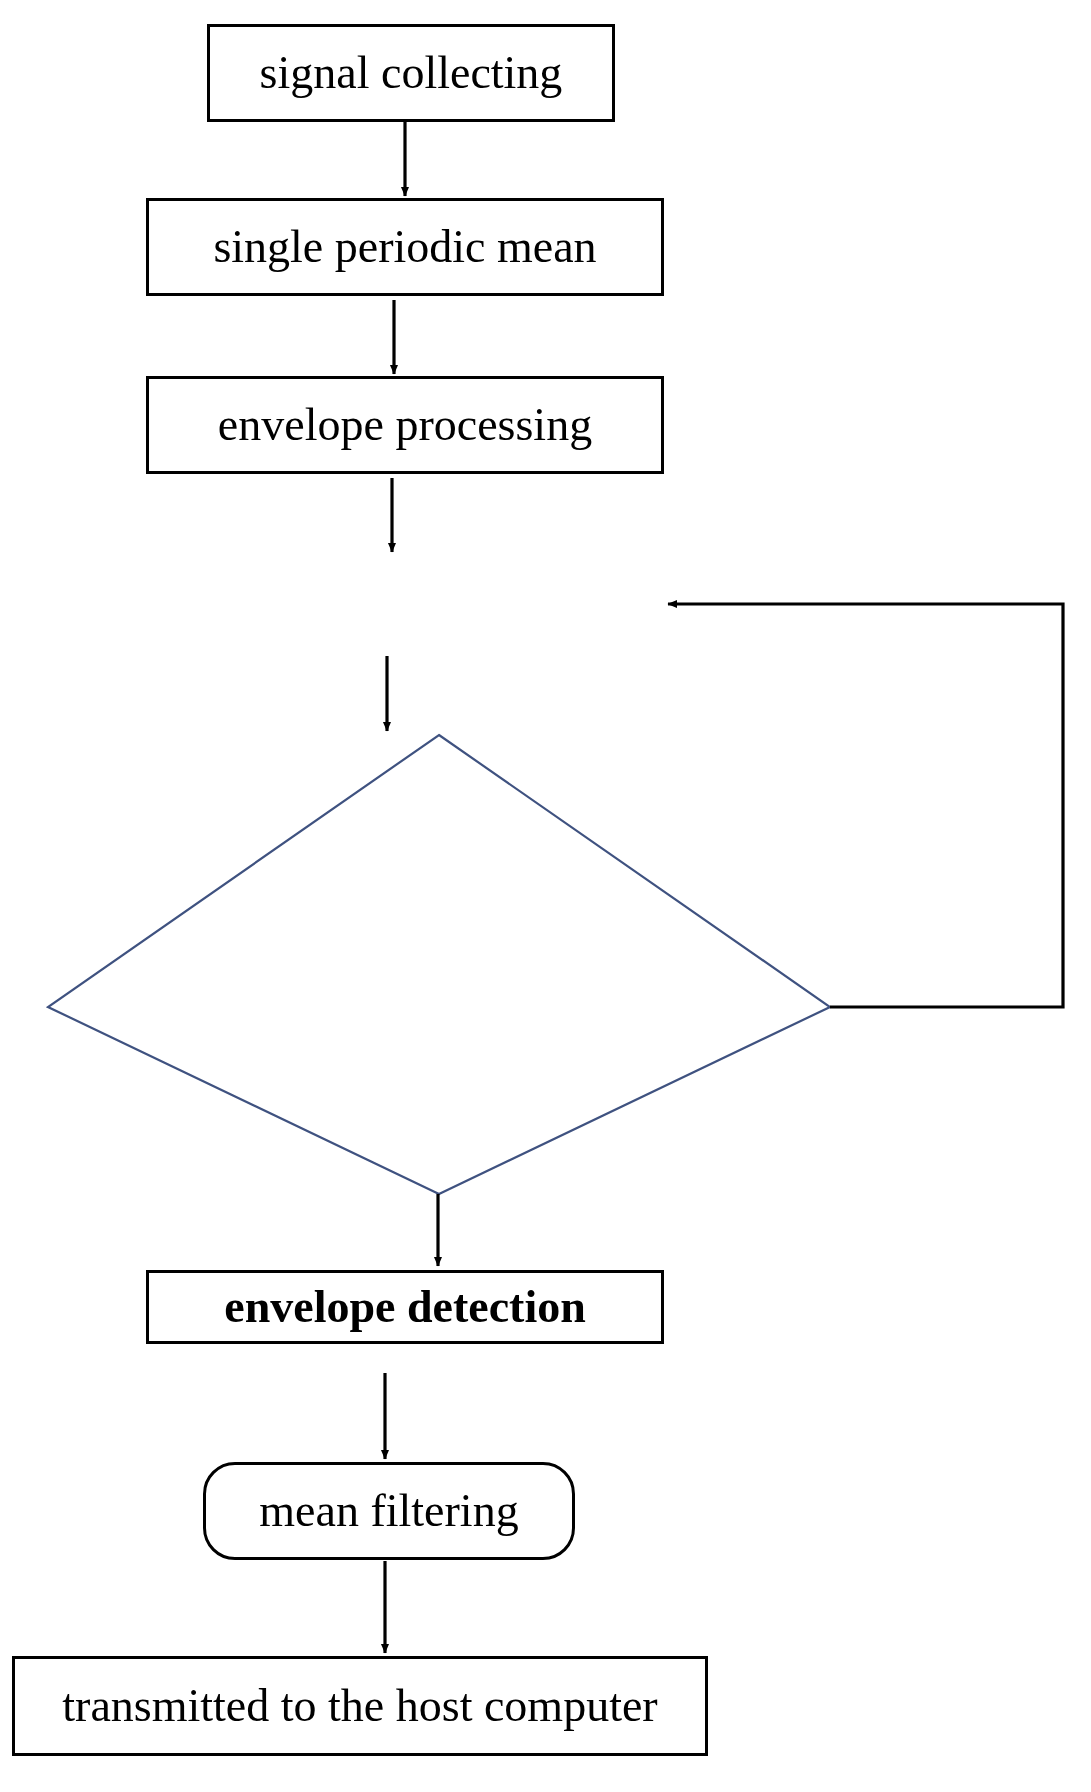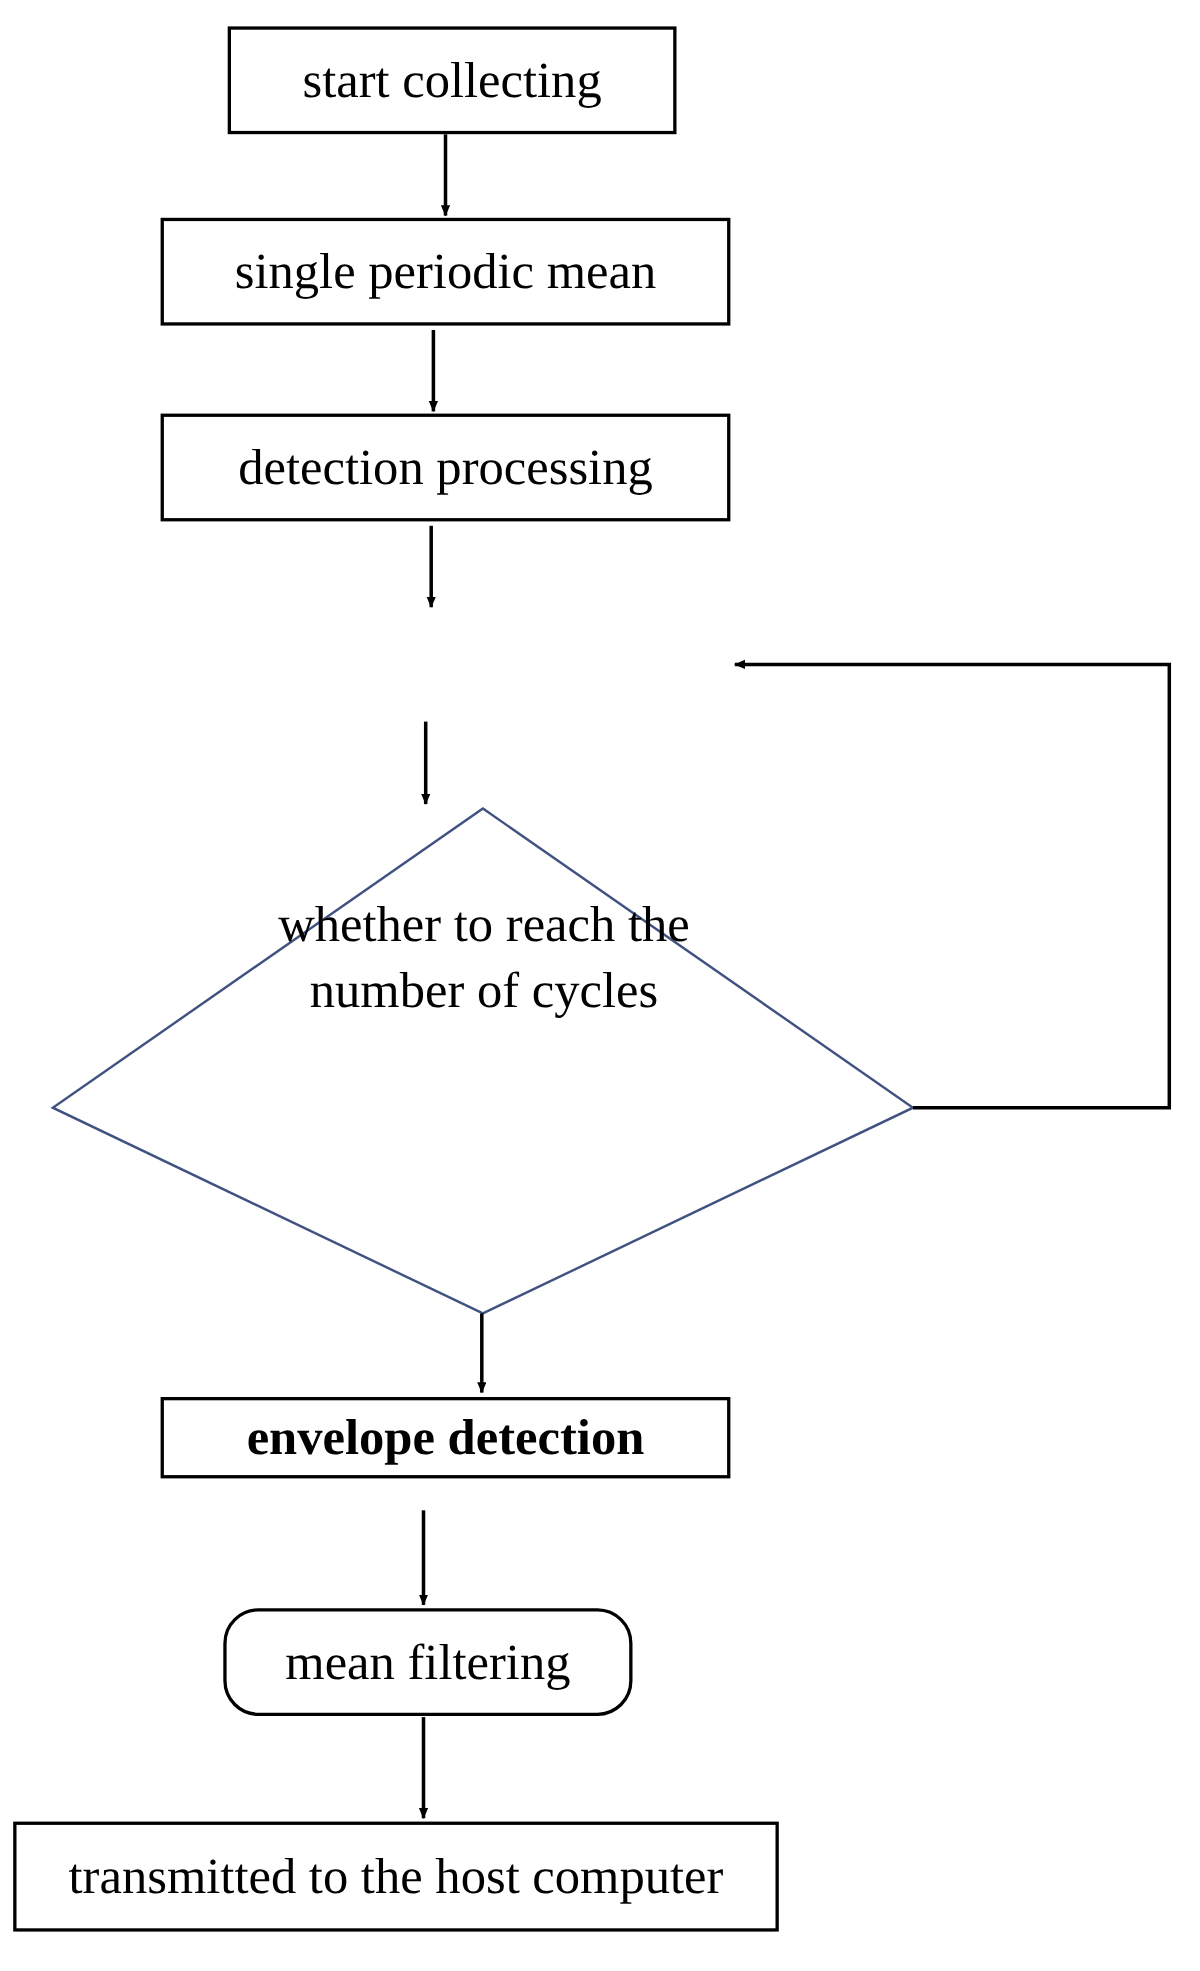--- a/index.html
+++ b/index.html
@@ -85,29 +85,27 @@
 
     <path d="M 830,1007 L 1063,1007 L 1063,604 L 668,604" fill="none" stroke="#000000" stroke-width="3.2" marker-end="url(#arrowhead)"></path>
 
     <line x1="438" y1="1194" x2="438" y2="1266" stroke="#000000" stroke-width="3.2" marker-end="url(#arrowhead)"></line>
 
     <line x1="385" y1="1373" x2="385" y2="1459" stroke="#000000" stroke-width="3.2" marker-end="url(#arrowhead)"></line>
 
     <line x1="385" y1="1561" x2="385" y2="1653" stroke="#000000" stroke-width="3.2" marker-end="url(#arrowhead)"></line>
   </svg>
 
-  <div class="node proc" style="left:207px; top:24px; width:408px; height:98px;">start collecting</div>
+  <div class="node proc" style="left:207px; top:24px; width:408px; height:98px;">signal collecting</div>
 
   <div class="node proc" style="left:146px; top:198px; width:518px; height:98px;">single  periodic mean</div>
 
-  <div class="node proc" style="left:146px; top:376px; width:518px; height:98px;">detection processing</div>
+  <div class="node proc" style="left:146px; top:376px; width:518px; height:98px;">envelope processing</div>
 
 
-  <div class="decision-label" style="left:160px; top:810px; width:560px; height:120px;">whether to reach the
-number of cycles</div>
 
   <div class="node proc" style="left:146px; top:1270px; width:518px; height:74px;font-weight:bold;">envelope detection</div>
 
   <div class="node proc" style="left:203px; top:1462px; width:372px; height:98px;border-radius:32px;">mean filtering</div>
 
   <div class="node proc" style="left:12px; top:1656px; width:696px; height:100px;">transmitted to the host computer</div>
 
 </div>
 
 </body></html>

